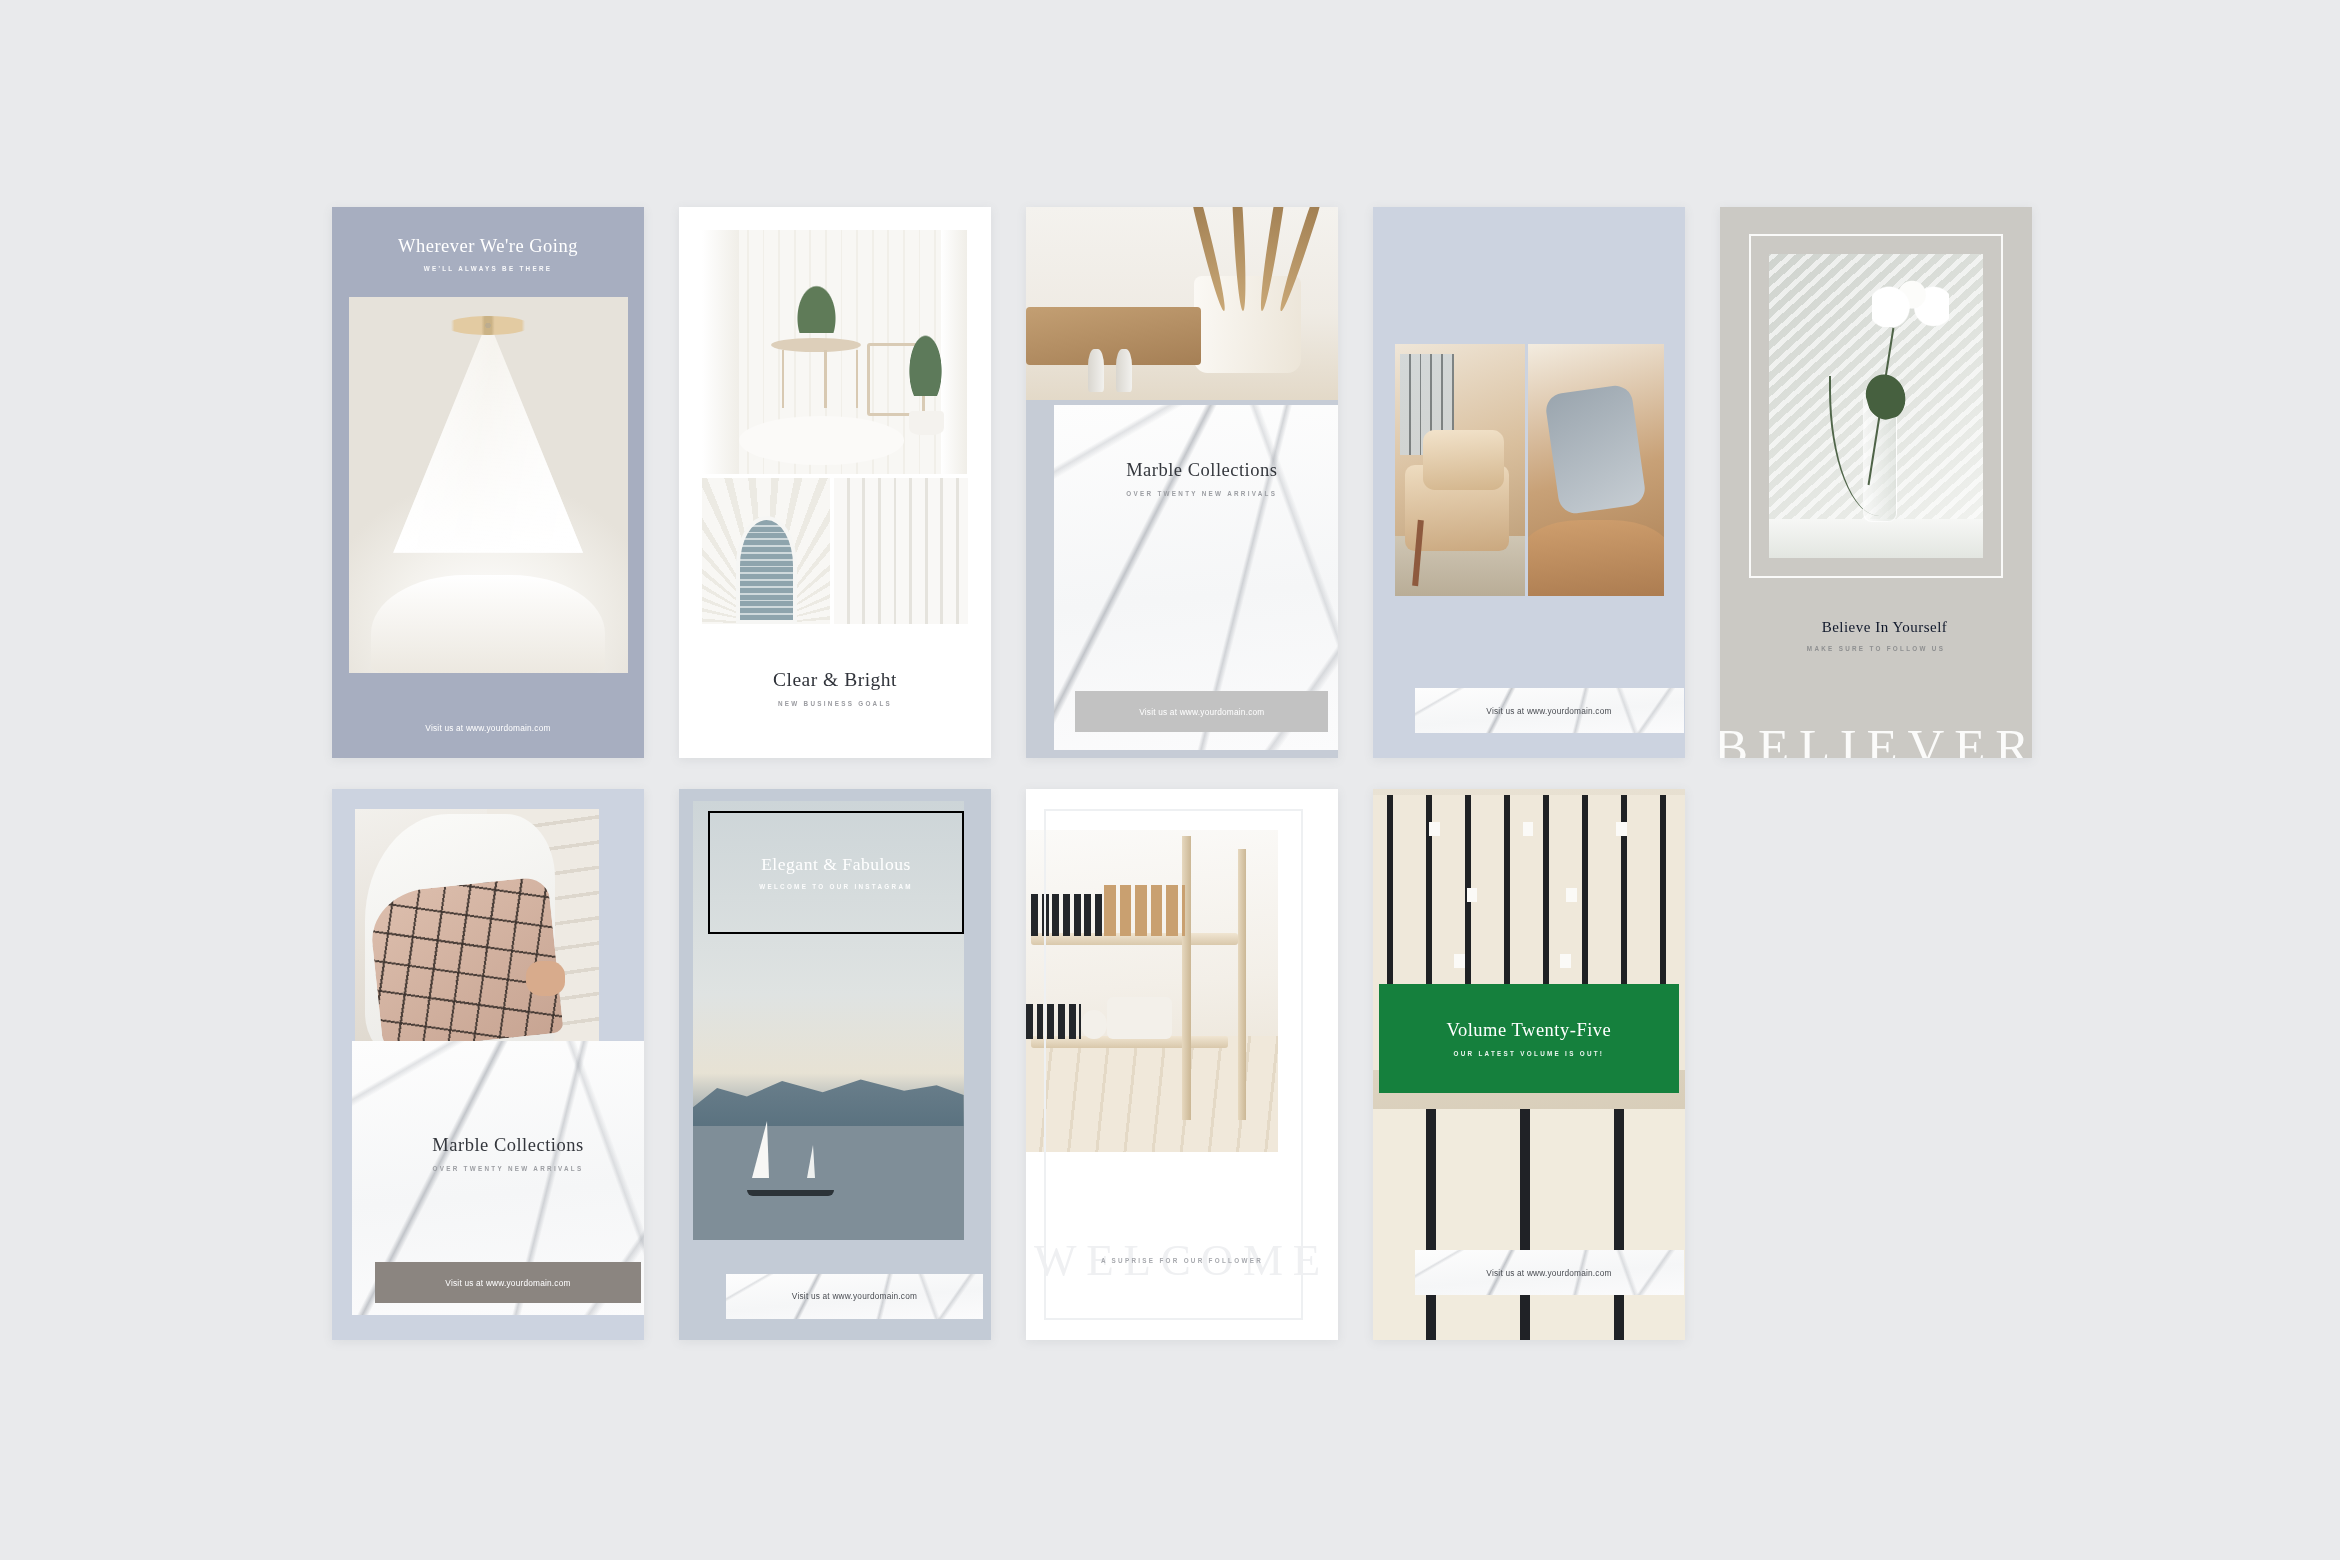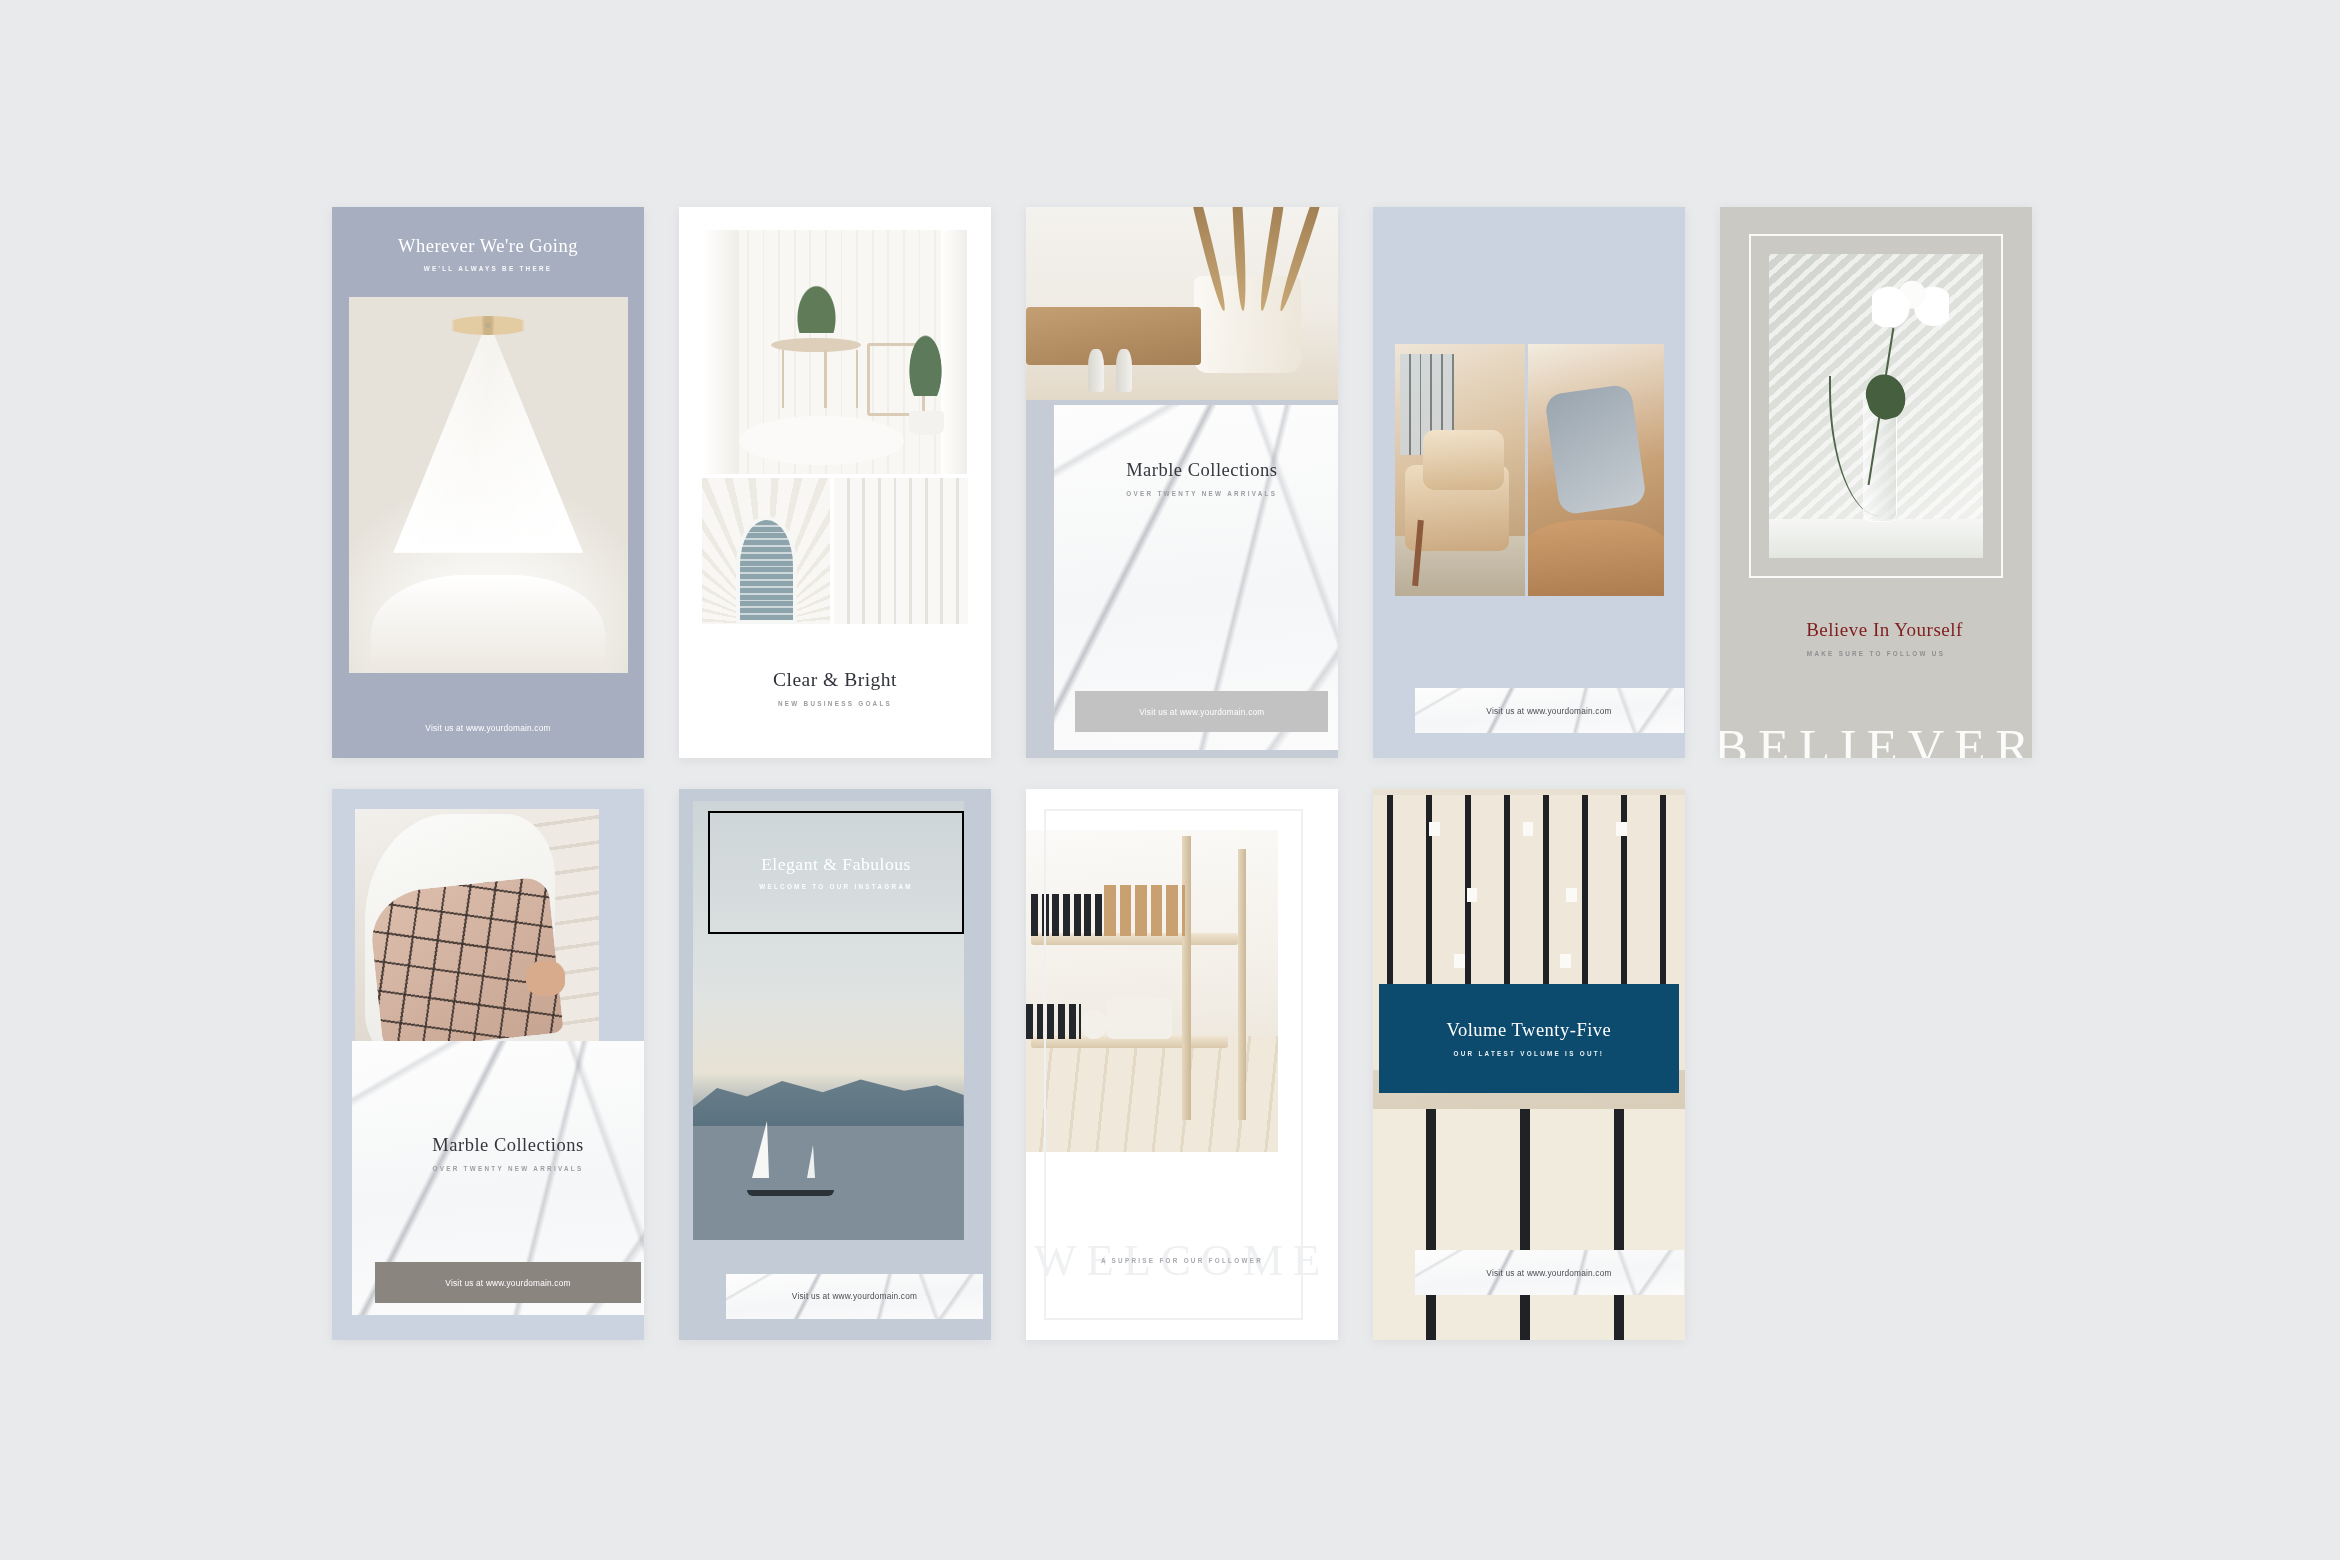--- a/index.html
+++ b/index.html
@@ -341,21 +341,21 @@
             <div class="blade"></div>
             <div class="vase"></div>
             <div class="stem"></div>
             <div class="leaf"></div>
             <div class="blooms"></div>
           </div>
         </div>
       </div>
 
       <div class="ctr" style="position:absolute;left:0;right:0;top:412px;">
-        <div class="serif" style="font-size:19px;color:#7f1d1d;margin-left:17px;">Believe In Yourself</div>
+        <div class="serif" style="font-size:15px;color:#0f172a;margin-left:17px;">Believe In Yourself</div>
         <div class="kicker" style="color:#8e8f90;margin-top:8.8px;">MAKE SURE TO FOLLOW US</div>
       </div>
 
       <div class="bigword" style="position:absolute;left:-5.9px;bottom:-17.6px;width:343px;text-align:center;font-size:51px;color:#fbfbfa;">BELIEVERS</div>
     </div>
 
     <div class="card" style="background:#ccd3e0;">
       <div class="photo ph-coat" style="position:absolute;left:23.4px;top:19.5px;width:244px;height:254px;">
         <div class="stairs"></div>
         <div class="coat"></div>
@@ -426,21 +426,21 @@
         <div class="tag" style="left:48%;top:6%;"></div>
         <div class="tag" style="left:78%;top:6%;"></div>
         <div class="tag" style="left:30%;top:18%;"></div>
         <div class="tag" style="left:62%;top:18%;"></div>
         <div class="tag" style="left:26%;top:30%;"></div>
         <div class="tag" style="left:60%;top:30%;"></div>
         <div class="big" style="top:58%;"></div>
         <div class="big" style="top:80%;"></div>
       </div>
 
-      <div class="ctr" style="position:absolute;left:5.9px;top:195px;width:300px;height:109px;background:#0c4a6e;">
+      <div class="ctr" style="position:absolute;left:5.9px;top:195px;width:300px;height:109px;background:#15803d;">
         <div class="serif" style="font-size:18.5px;color:#fff;">Volume Twenty-Five</div>
         <div class="kicker" style="color:rgba(255,255,255,.92);margin-top:8.8px;">OUR LATEST VOLUME IS OUT!</div>
       </div>
 
       <div class="band-visit marble" style="position:absolute;left:21.5px;bottom:45px;width:269px;height:45px;">
         <span class="domain" style="color:#4a4d53;">Visit us at www.yourdomain.com</span>
       </div>
     </div>
 
   </div>

